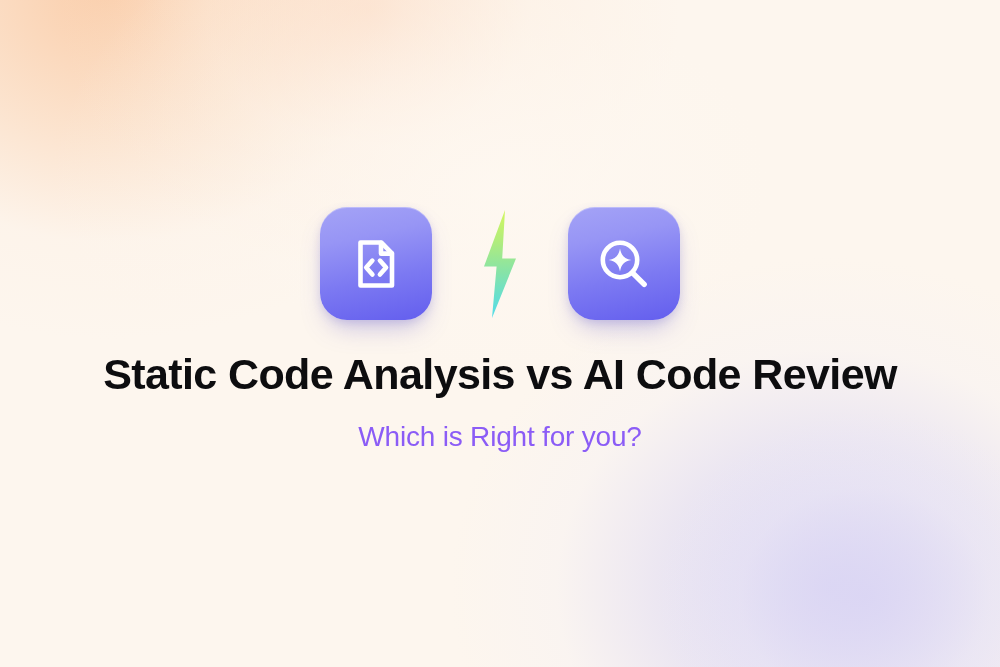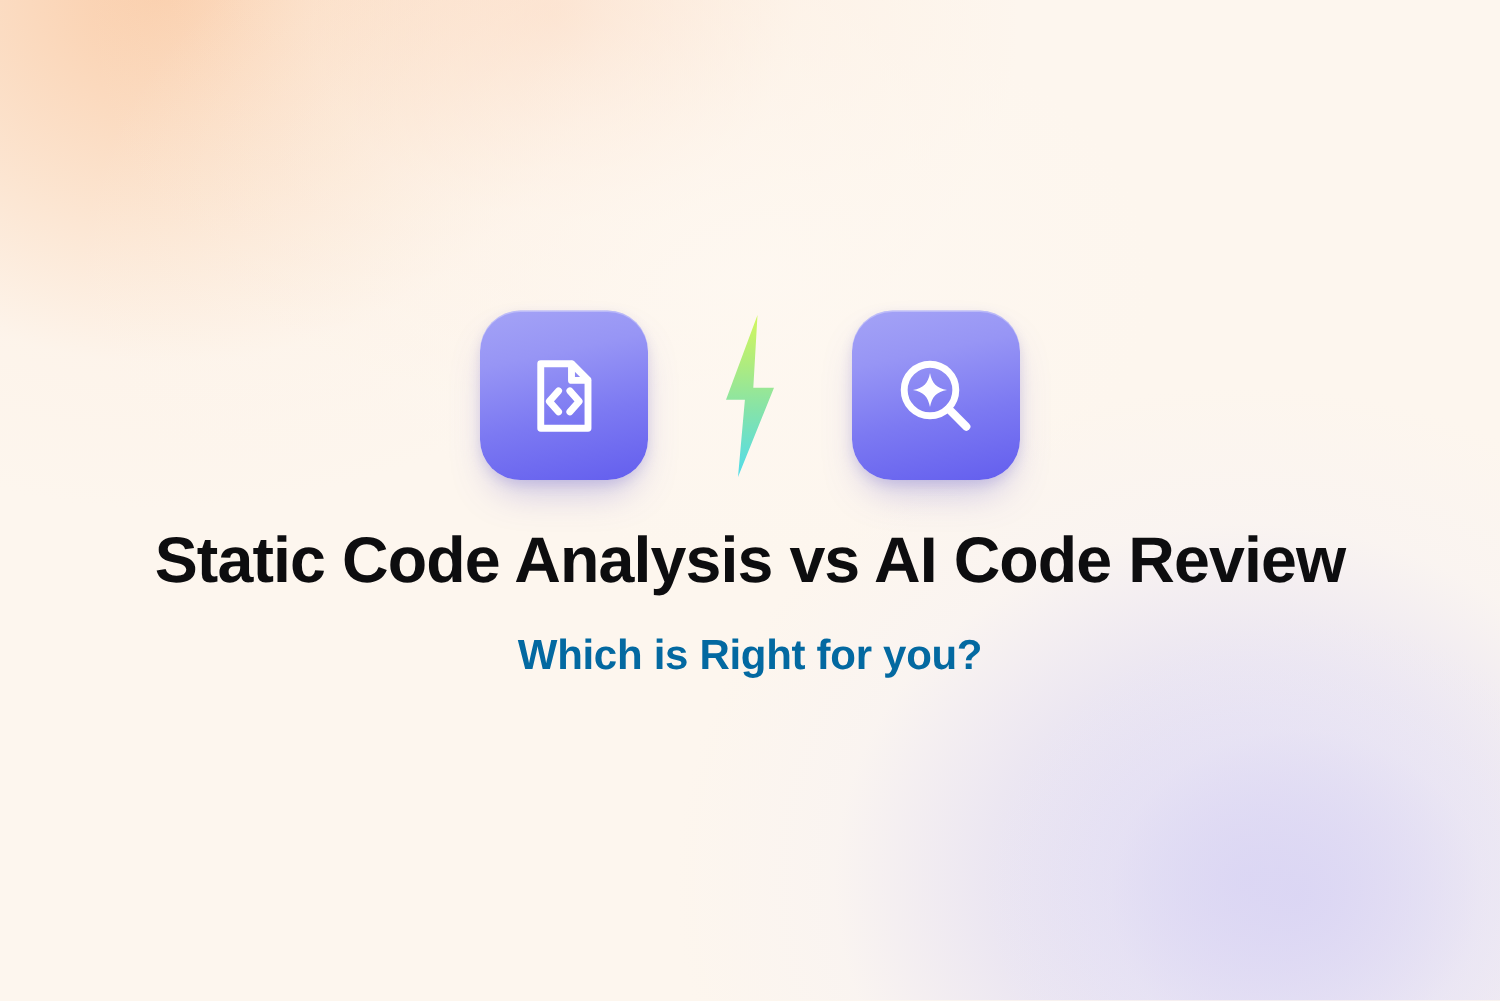--- a/index.html
+++ b/index.html
@@ -117,23 +117,23 @@
     text-align: right;
     white-space: nowrap;
   }
   .subhead {
     position: relative;
     z-index: 3;
     margin: 0;
     margin-top: 22px;
     font-size: 28px;
     line-height: 1.2;
-    font-weight: 700;
+    font-weight: 400;
     letter-spacing: -0.2px;
-    color: #0369a1;
+    color: #8b5cf6;
     text-align: center;
     white-space: nowrap;
   }
 </style>
 </head>
 <body>
 
 <div class="hero">
 
   <div class="glow glow-peach"></div>

